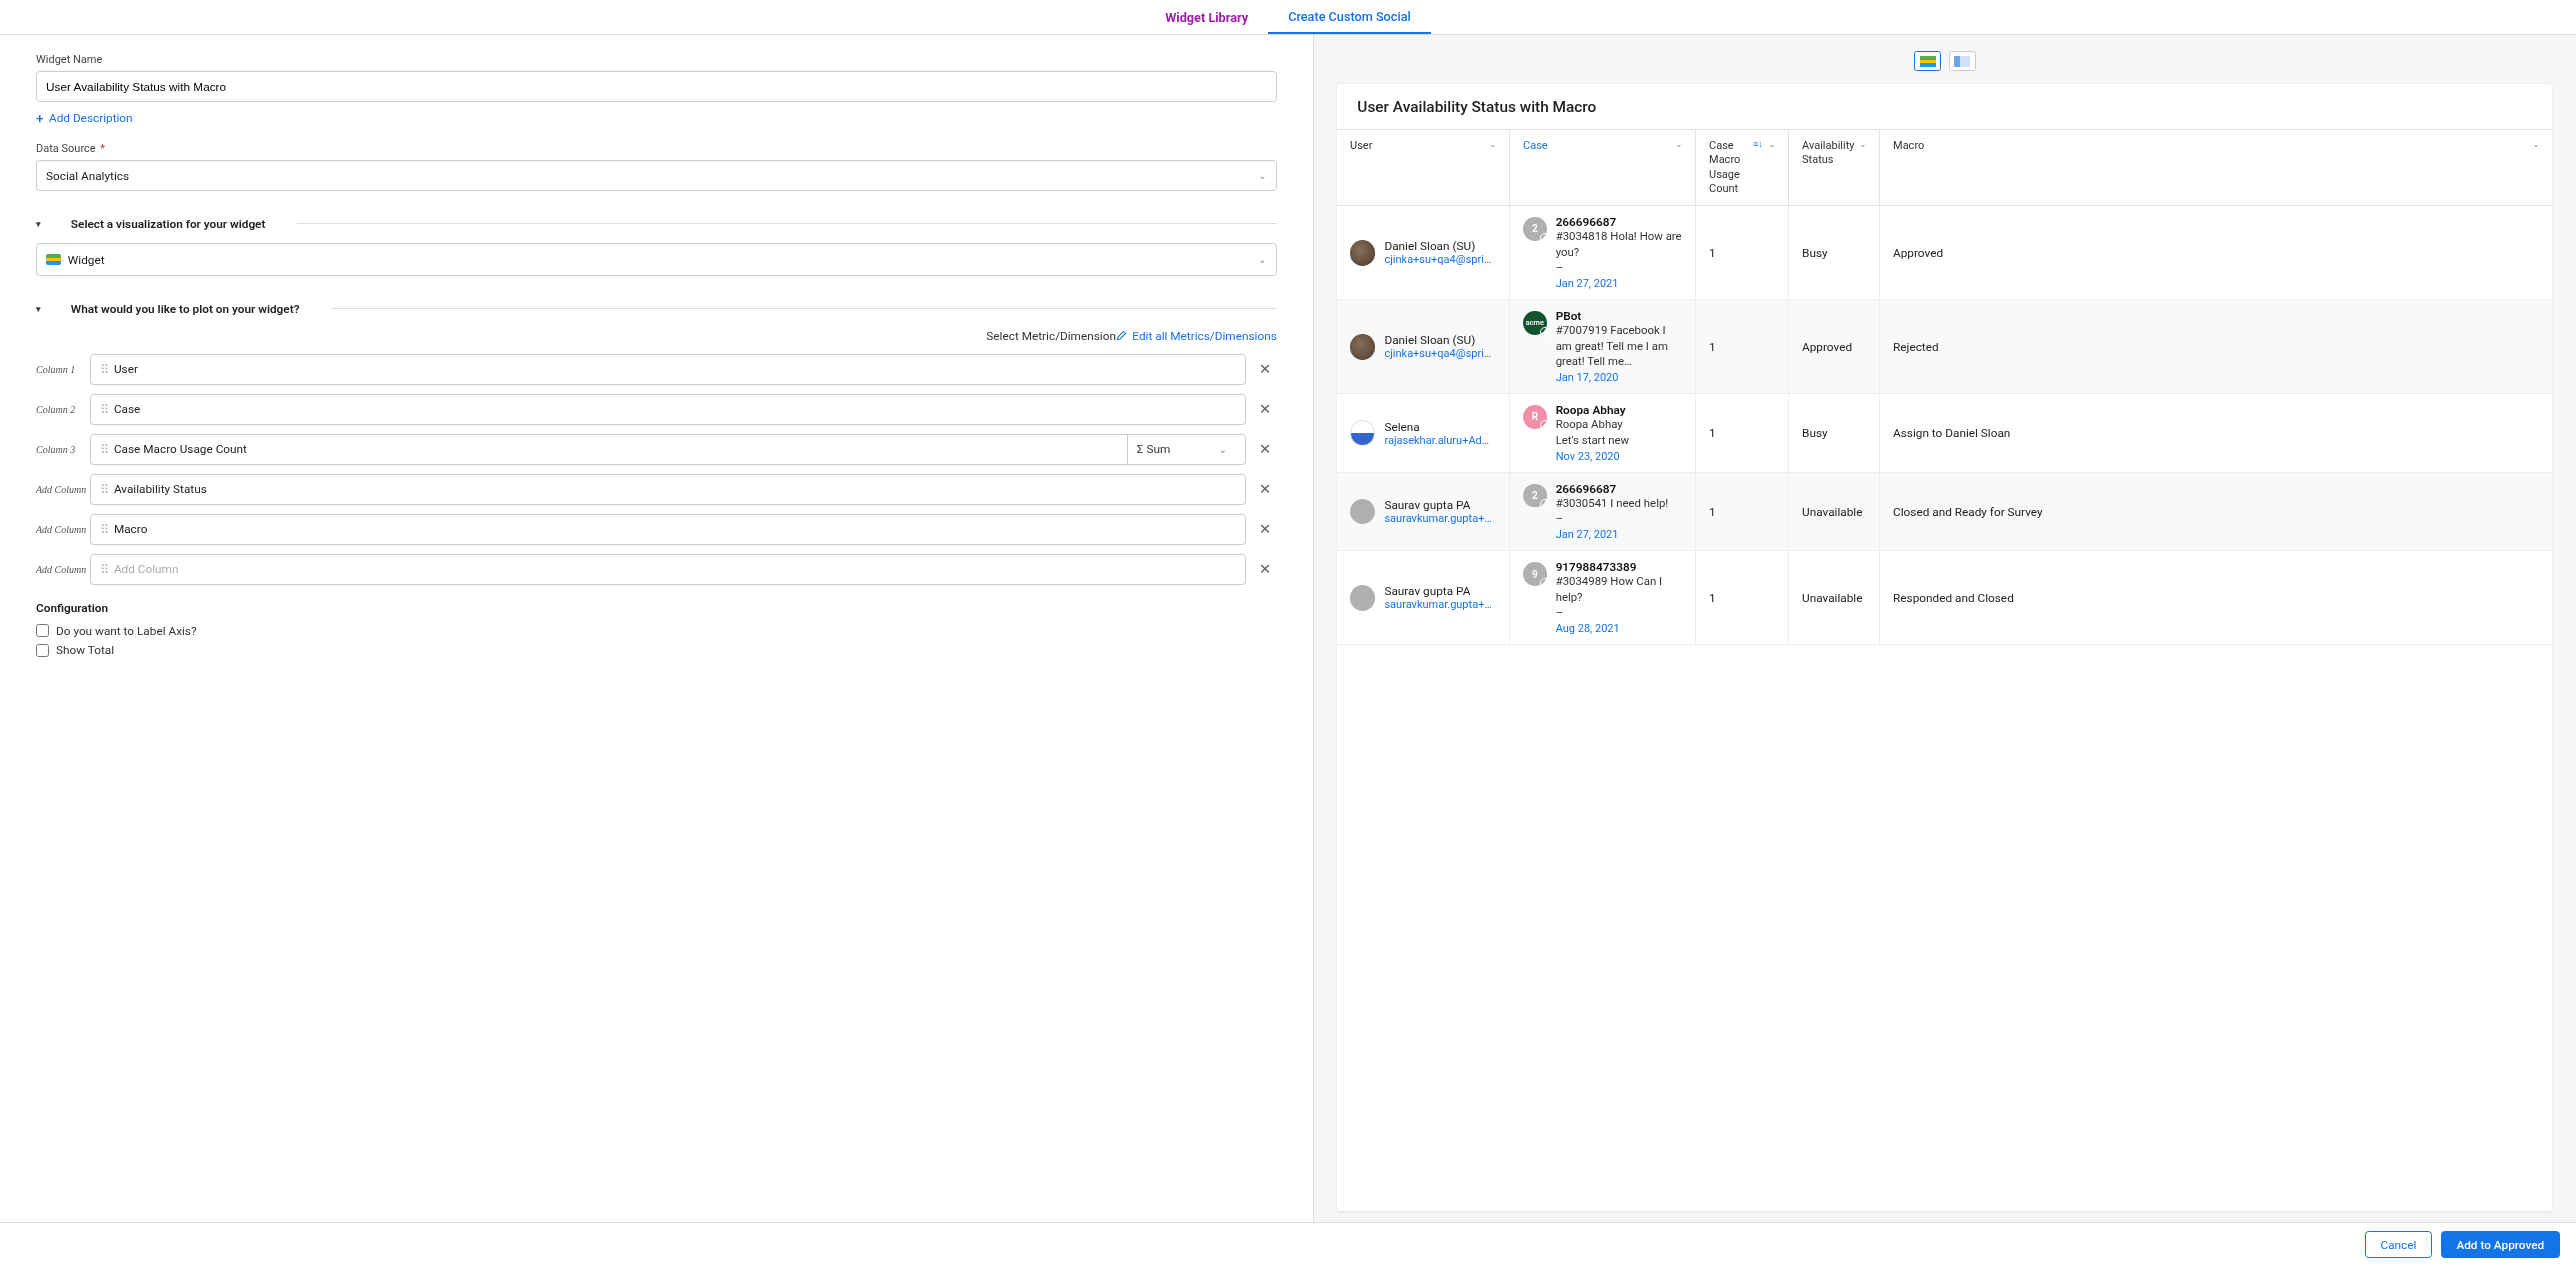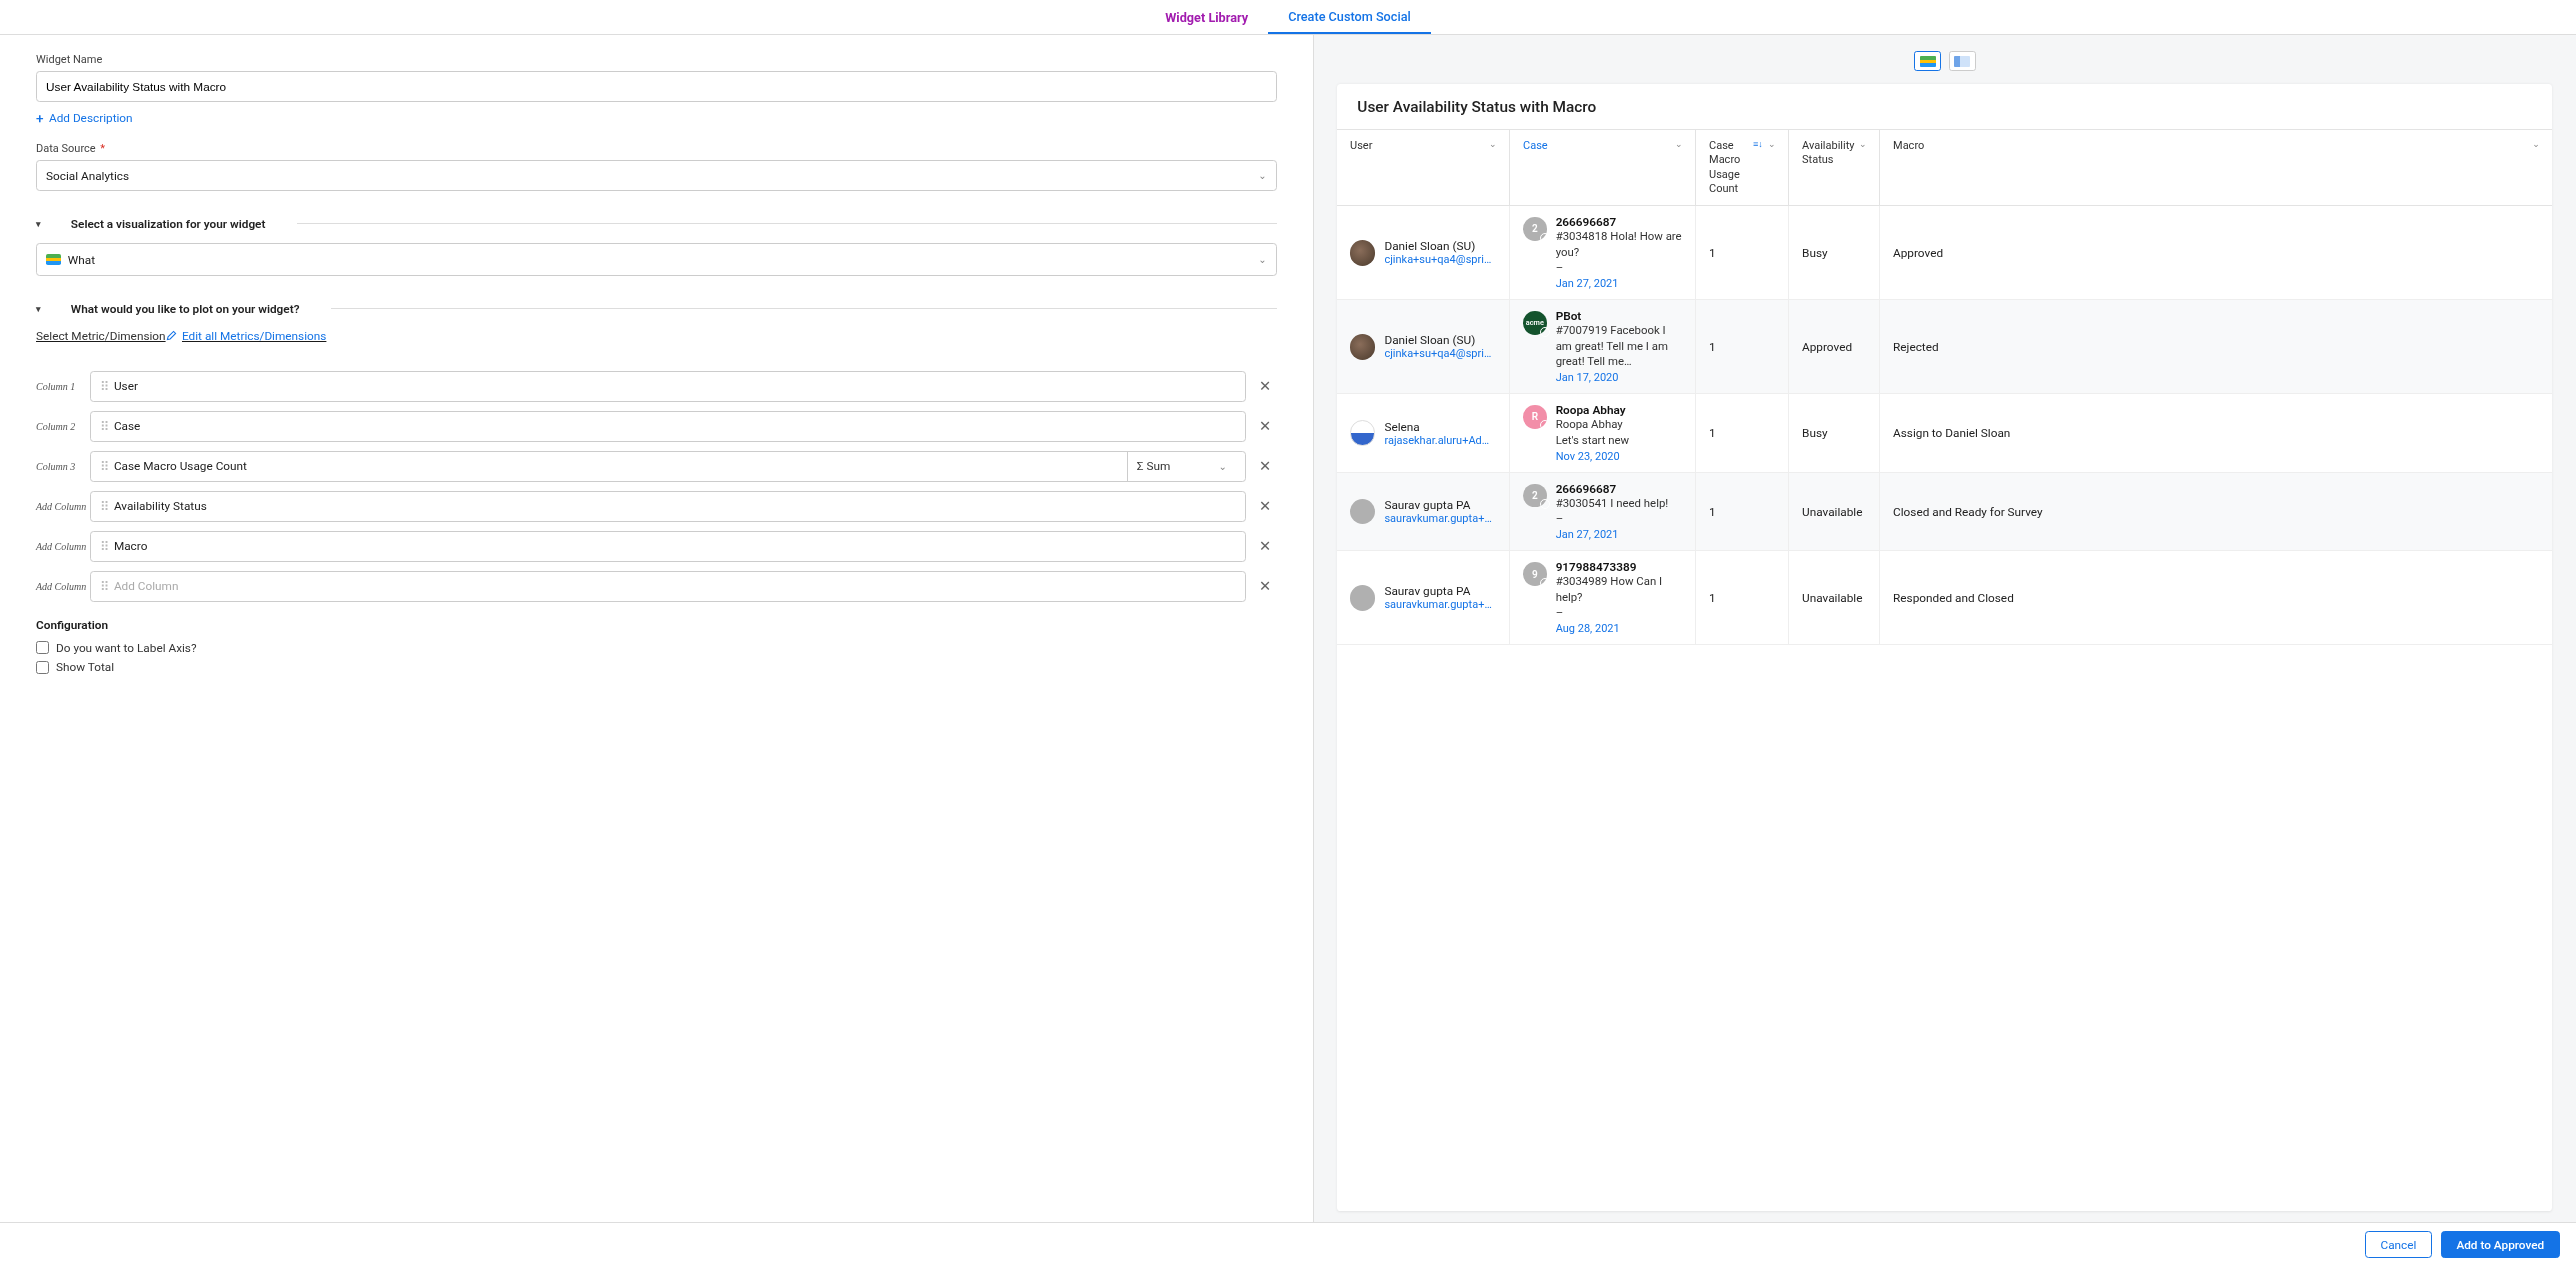--- a/index.html
+++ b/index.html
@@ -28,21 +28,21 @@
   .section { margin-top: 25.4px; }
   .section-header { display: flex; align-items: center; font-weight: 600; font-size: 11.8px; color: #222; margin-bottom: 12.7px; gap: 23px; }
   .section-header::before { content: "▾"; font-size: 9px; margin-right: 7.3px; color: #444; }
   .section-header .line { flex: 1; height: 0.9px; background: #ddd; margin-left: 9px; }
 
   .viztype { width: 100%; height: 33px; border: 0.9px solid #ccc; border-radius: 3.6px; padding: 0 9px; display: flex; align-items: center; justify-content: space-between; }
   .viztype .viz-left { display: flex; align-items: center; }
   .viztype .tbl-icon { width: 14.5px; height: 11px; margin-right: 7.3px; background: linear-gradient(#4caf50 33%, #ffc107 33% 66%, #2196f3 66%); border-radius: 1.8px; }
   .chev { color: #888; font-size: 10px; }
 
-  .metric-head { display: flex; justify-content: flex-start; align-items: center; margin-bottom: 28px; text-decoration: underline; }
+  .metric-head { display: flex; justify-content: flex-end; align-items: center; margin-bottom: 11px; }
   .metric-head .mh-label { font-size: 11.8px; color: #333; }
   .edit-link { color: #1473e6; font-size: 11.8px; display: flex; align-items: center; cursor: pointer; }
   .edit-link svg { width: 11px; height: 11px; margin-right: 5.4px; }
 
   .col-row { display: flex; align-items: center; margin-bottom: 9px; }
   .col-row .col-label { width: 54px; font-size: 10px; font-style: italic; color: #555; flex-shrink: 0; font-family: Liberation Serif, serif; }
   .col-row .col-input-wrap { flex: 1; display: flex; align-items: center; border: 0.9px solid #ccc; border-radius: 3.6px; height: 31px; padding: 0 9px; background: #fff; }
   .col-row .drag { color: #bbb; margin-right: 7.3px; font-size: 12.7px; letter-spacing: -2.7px; }
   .col-row .col-text { flex: 1; font-size: 11.8px; color: #222; }
   .col-row .col-text.placeholder { color: #aaa; }
@@ -135,21 +135,21 @@
       </div>
 
       <div class="section">
         <div class="section-header">
           <span>Select a visualization for your widget</span>
           <span class="line"></span>
         </div>
         <div class="viztype">
           <div class="viz-left">
             <span class="tbl-icon"></span>
-            <span>What</span>
+            <span>Widget</span>
           </div>
           <span class="chev">⌄</span>
         </div>
       </div>
 
       <div class="section">
         <div class="section-header">
           <span>What would you like to plot on your widget?</span>
           <span class="line"></span>
         </div>

